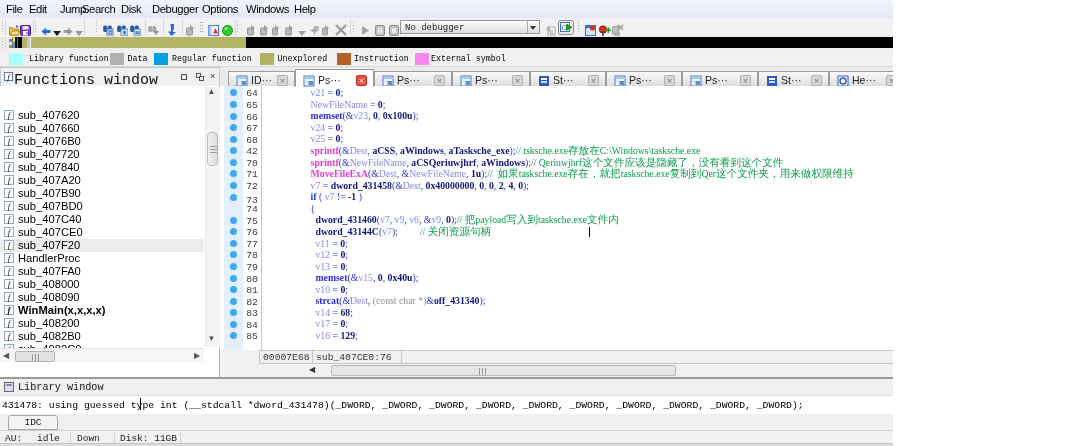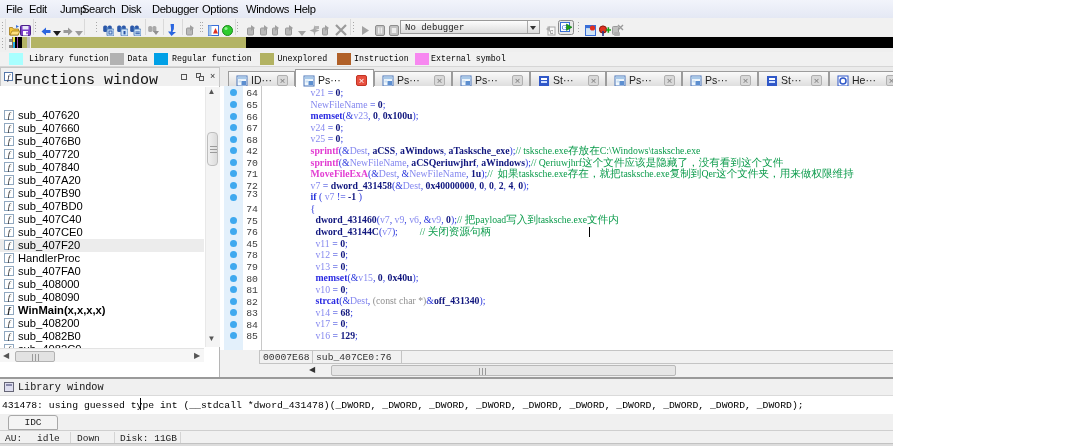--- a/index.html
+++ b/index.html
@@ -551,25 +551,25 @@
   <div id="gut">
         <div class="ln" style="top:2.4px">64</div>
         <div class="ln" style="top:13.969999999999999px">65</div>
         <div class="ln" style="top:25.54px">66</div>
         <div class="ln" style="top:37.11000000000001px">67</div>
         <div class="ln" style="top:48.68000000000001px">68</div>
         <div class="ln" style="top:60.25000000000001px">42</div>
         <div class="ln" style="top:71.82000000000001px">70</div>
         <div class="ln" style="top:83.39000000000001px">71</div>
         <div class="ln" style="top:94.96000000000001px">72</div>
-        <div class="ln" style="top:103px">73</div>
+        <div class="ln" style="top:109px">73</div>
         <div class="ln" style="top:118.10000000000001px">74</div>
         <div class="ln" style="top:129.67px">75</div>
         <div class="ln" style="top:141.23999999999998px">76</div>
-        <div class="ln" style="top:152.80999999999997px">45</div>
+        <div class="ln" style="top:152.80999999999997px">77</div>
         <div class="ln" style="top:164.38px">78</div>
         <div class="ln" style="top:175.95px">79</div>
         <div class="ln" style="top:187.51999999999998px">80</div>
         <div class="ln" style="top:199.08999999999997px">81</div>
         <div class="ln" style="top:210.65999999999997px">82</div>
         <div class="ln" style="top:222.23px">83</div>
         <div class="ln" style="top:233.79999999999998px">84</div>
         <div class="ln" style="top:245.36999999999998px">85</div>
       </div>
   <div id="gutline"></div>

